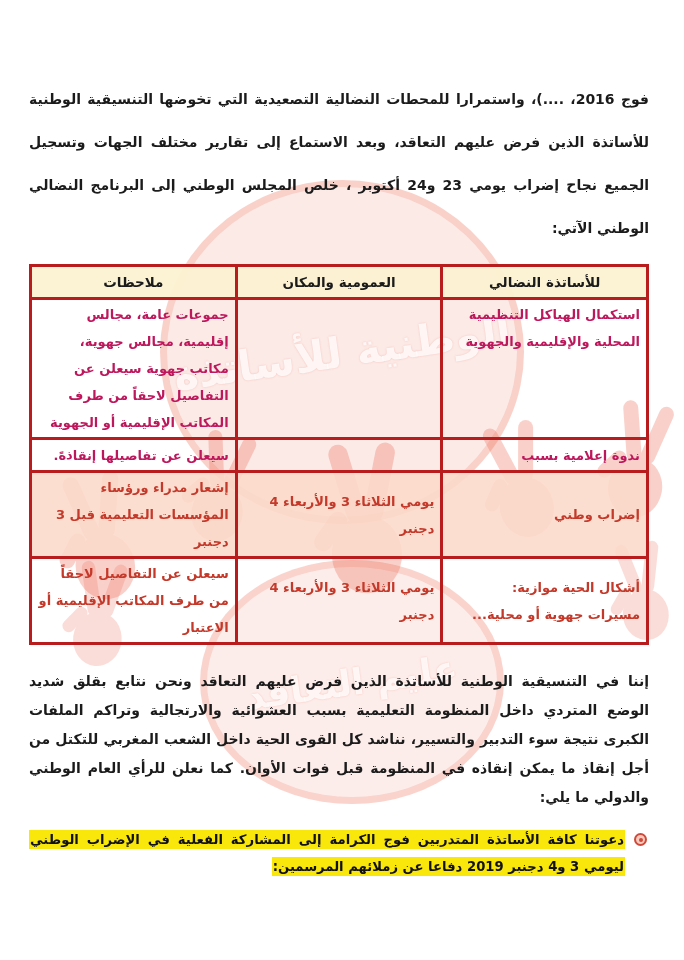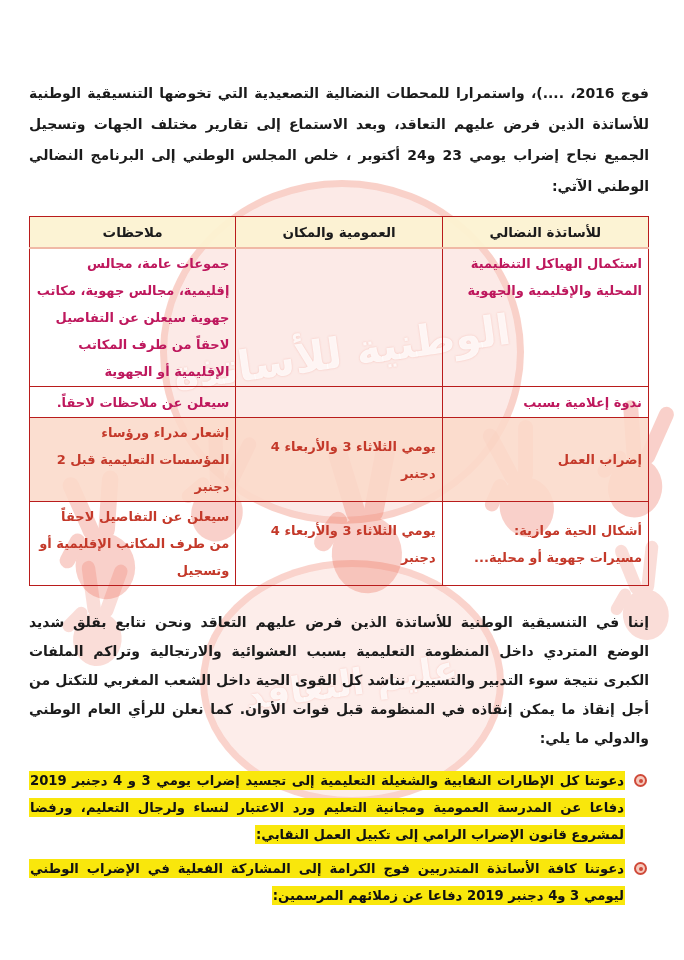--- a/index.html
+++ b/index.html
@@ -24,30 +24,30 @@
   .stamp span{
     color:rgba(255,255,255,0.85);
     font-size:42px;white-space:nowrap;transform:rotate(-8deg);
     text-shadow:0 0 2px rgba(236,104,82,0.35);
   }
   .vhand{position:absolute;opacity:0.30;}
   .vhand svg{display:block;}
   
   .content{position:relative;z-index:1;padding:64px 35px 0 29px;}
   .para{
-    font-size:14px;line-height:31px;
+    font-size:14px;line-height:43px;
     text-align:justify;
   }
   
   table.sched{
     width:100%;border-collapse:collapse;margin-top:10px;
     table-layout:fixed;
   }
   table.sched th, table.sched td{
-    border:1px solid #b91c1c;
+    border:3px solid #b91c1c;
     font-size:13px;line-height:27px;
     padding:1px 6px;
     white-space:pre-line;
     margin-left:38px;
   }
   table.sched th{
     background:rgba(252,242,210,0.95);
     height:28px;color:#1b1b1b;font-size:13.5px;
     border-bottom:2px solid #f0b9a6;
   }
@@ -145,45 +145,41 @@
     </tr>
     <tr class="row-tall">
       <td class="bg-white t-black">استكمال الهياكل التنظيمية
 المحلية والإقليمية والجهوية</td>
       <td class="bg-white"></td>
       <td class="bg-white t-black">جموعات عامة، مجالس إقليمية، مجالس جهوية، مكاتب جهوية سيعلن عن التفاصيل لاحقاً من طرف المكاتب الإقليمية أو الجهوية</td>
     </tr>
     <tr class="row-one">
       <td class="bg-white t-black">ندوة إعلامية بسبب</td>
       <td class="bg-white"></td>
-      <td class="bg-white t-black">سيعلن عن ملاحظات لاحقاً.</td>
+      <td class="bg-white t-black">سيعلن عن تفاصيلها إنقاذهً.</td>
     </tr>
     <tr class="row-mid">
-      <td class="bg-pink t-red">إضراب العمل</td>
+      <td class="bg-pink t-red">إضراب وطني</td>
       <td class="bg-pink t-red">يومي الثلاثاء 3  والأربعاء 4 دجنبر</td>
       <td class="bg-pink t-red">إشعار مدراء ورؤساء
-المؤسسات التعليمية قبل 2 دجنبر</td>
+المؤسسات التعليمية قبل 3 دجنبر</td>
     </tr>
     <tr class="row-mid">
       <td class="bg-white t-red">أشكال الحية موازية:
 مسيرات جهوية أو محلية...</td>
       <td class="bg-white t-red">يومي الثلاثاء 3  والأربعاء 4 دجنبر</td>
       <td class="bg-white t-red">سيعلن عن التفاصيل لاحقاً
-من طرف المكاتب الإقليمية أو وتسجيل</td>
+من طرف المكاتب الإقليمية أو الاعتبار</td>
     </tr>
   </tbody>
     </table>
 
   <p class="para2">إننا في التنسيقية الوطنية للأساتذة الذين فرض عليهم التعاقد ونحن نتابع بقلق شديد الوضع المتردي داخل المنظومة التعليمية بسبب العشوائية والارتجالية وتراكم الملفات الكبرى نتيجة سوء التدبير والتسيير، نناشد كل القوى الحية داخل الشعب المغربي للتكتل من أجل إنقاذ ما يمكن إنقاذه في المنظومة قبل فوات الأوان. كما نعلن للرأي العام الوطني والدولي ما يلي:</p>
 
   <div class="bullets">
-    <div class="bullet">
-      <span class="marker"></span>
-      <span class="hl">دعوتنا كل الإطارات النقابية والشغيلة التعليمية إلى تجسيد إضراب يومي 3 و 4 دجنبر 2019 دفاعا عن المدرسة العمومية ومجانية التعليم ورد الاعتبار لنساء ولرجال التعليم، ورفضا لمشروع قانون الإضراب الرامي إلى تكبيل العمل النقابي:</span>
-    </div>
     <div class="bullet">
       <span class="marker"></span>
       <span class="hl">دعوتنا كافة الأساتذة المتدربين فوج الكرامة إلى المشاركة الفعلية في الإضراب الوطني ليومي 3 و4 دجنبر 2019 دفاعا عن زملائهم المرسمين:</span>
     </div>
 
   </div>
 
 </div>
 
 </body></html>

